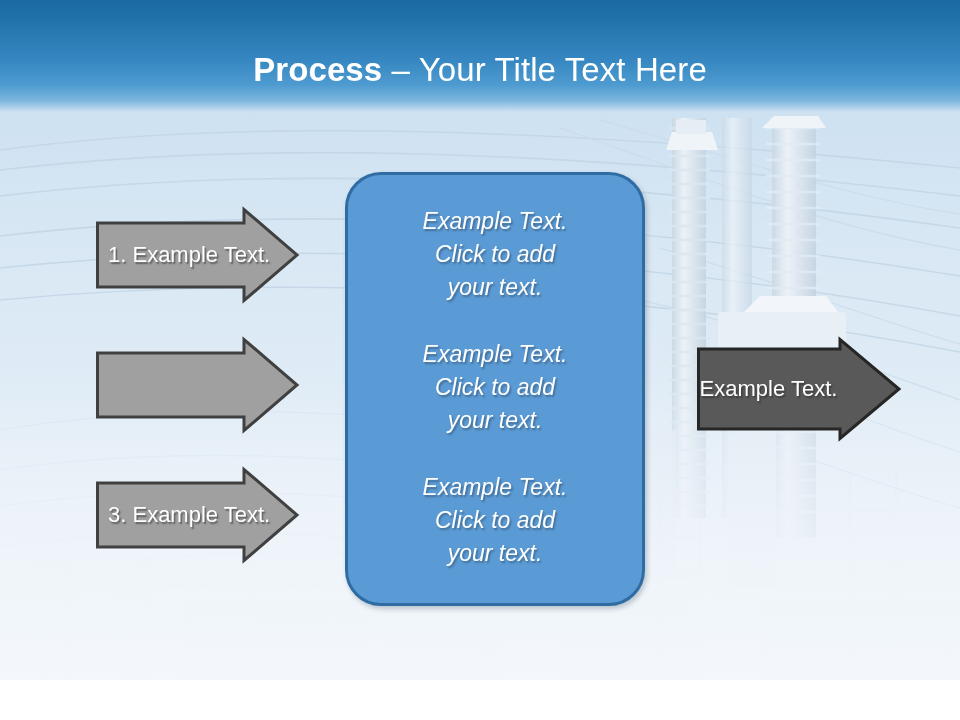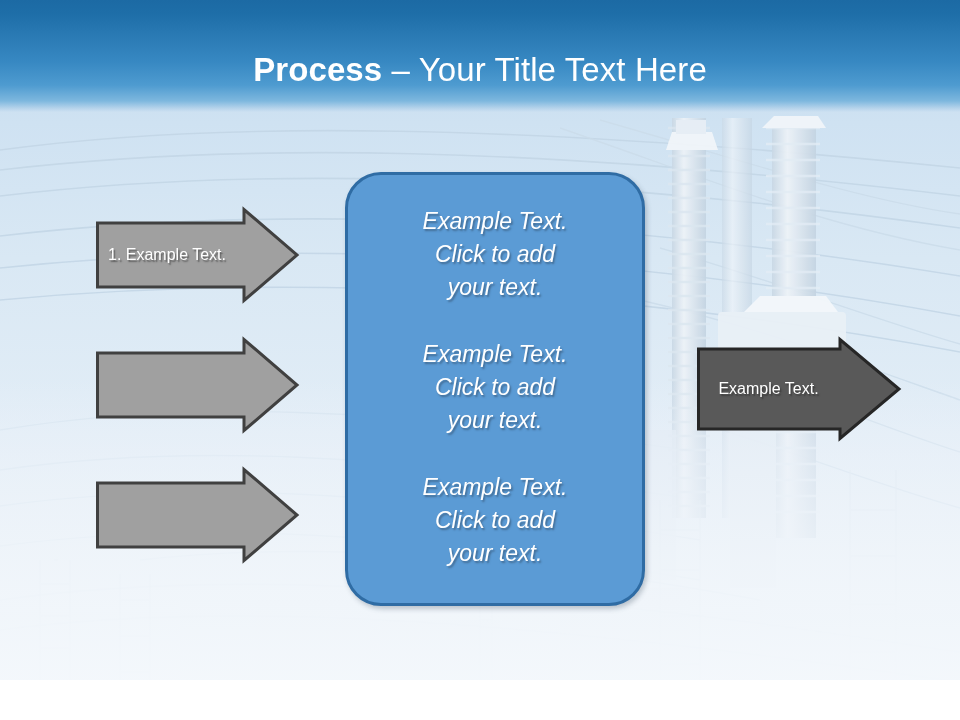--- a/index.html
+++ b/index.html
@@ -98,21 +98,21 @@
   }
   .arrow svg {
     display: block;
     overflow: visible;
   }
   .arrow-label {
     position: absolute;
     display: flex;
     align-items: center;
     color: #ffffff;
-    font-size: 16px;
+    font-size: 22px;
     white-space: nowrap;
     text-shadow: 1.5px 1.5px 1.5px rgba(40,40,40,0.55);
     pointer-events: none;
   }
 
   
   .center-panel {
     position: absolute;
     left: 345px;
     top: 172px;
@@ -260,20 +260,23 @@
     <svg width="204" height="94" viewBox="0 0 204 94">
       <path d="M1.5,15 L148,15 L148,1.5 L201,47 L148,92.5 L148,79 L1.5,79 Z" fill="#a0a0a0" stroke="#404040" stroke-width="3" stroke-linejoin="miter"></path>
     </svg>
   </div>
 
   <div class="arrow" style="left:96px; top:468px; width:204px; height:94px;">
     <svg width="204" height="94" viewBox="0 0 204 94">
       <path d="M1.5,15 L148,15 L148,1.5 L201,47 L148,92.5 L148,79 L1.5,79 Z" fill="#a0a0a0" stroke="#404040" stroke-width="3" stroke-linejoin="miter"></path>
     </svg>
   </div>
+  <div class="arrow-label" style="left:108px; top:468px; width:150px; height:94px;">
+    <span>3. Example Text.</span>
+  </div>
 
   <div class="center-panel">
     <div class="panel-block">
       <span class="ln">Example Text.</span>
       <span class="ln">Click  to add</span>
       <span class="ln">your text.</span>
     </div>
     <div class="panel-block">
       <span class="ln">Example Text.</span>
       <span class="ln">Click  to add</span>

